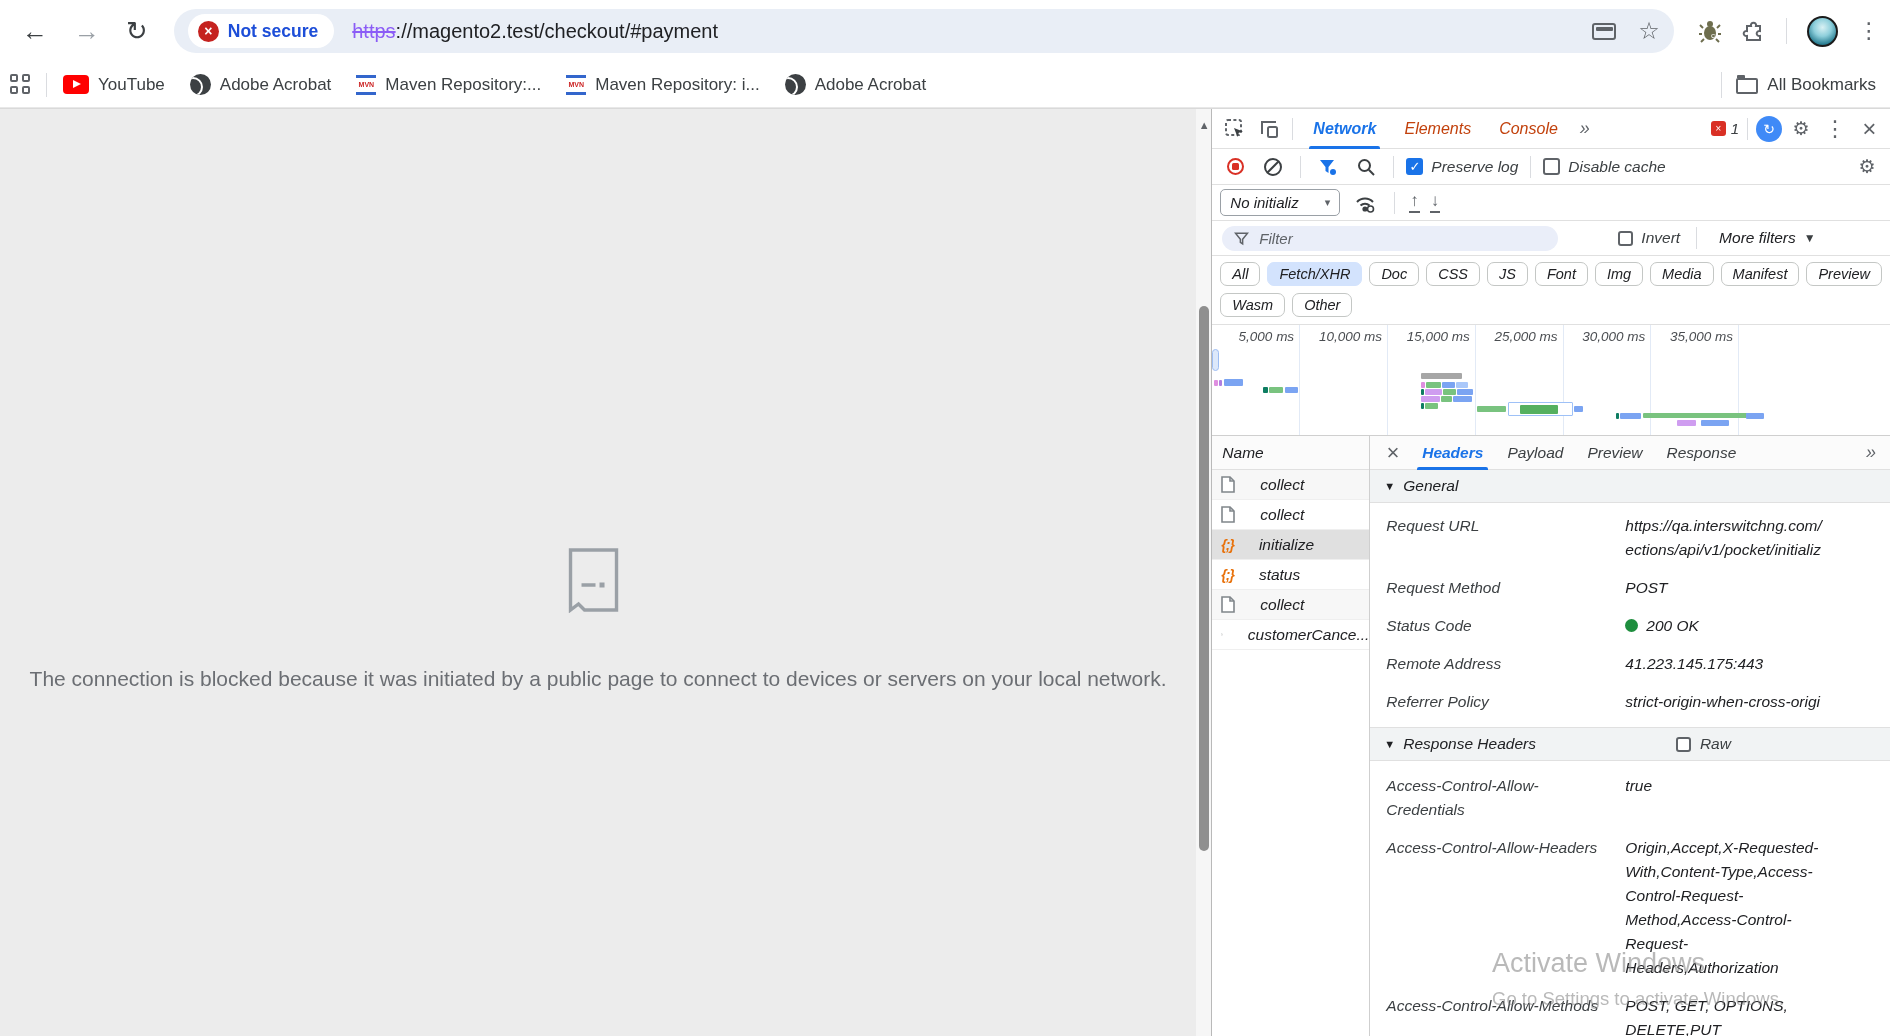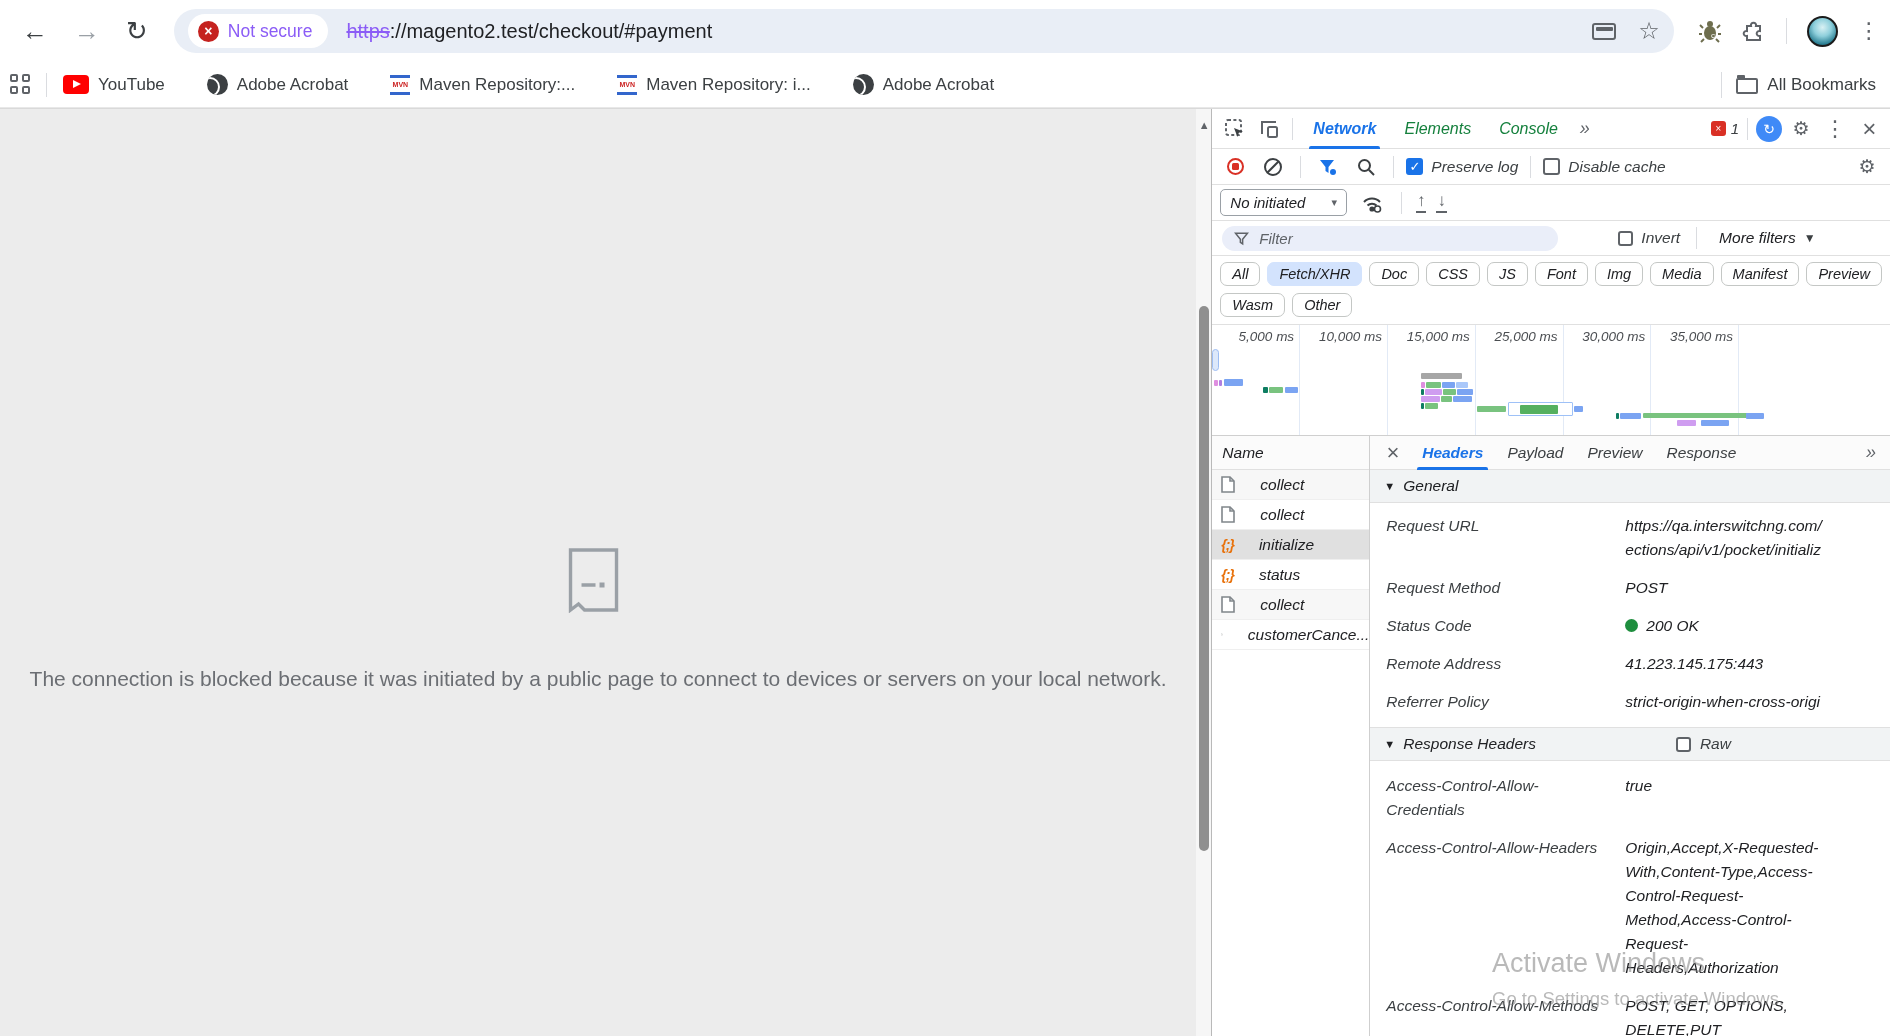--- a/index.html
+++ b/index.html
@@ -7,39 +7,39 @@
     font-family:"Liberation Sans","DejaVu Sans",sans-serif; color:#202124; }
 
   
   .topbar { position:absolute; left:0; top:0; width:1890px; height:62px; background:#ffffff; display:flex; align-items:center; }
   .navbtns { display:flex; align-items:center; gap:26px; padding-left:22px; }
   .nav-ic { font-size:26px; color:#3c4043; line-height:1; cursor:pointer; }
   .nav-ic.fwd { color:#9aa0a6; }
   .omnibox { margin-left:26px; width:1500px; height:44px; background:#e9eef6; border-radius:22px; display:flex; align-items:center; padding:0 14px; }
   .sec-chip { display:flex; align-items:center; gap:9px; background:#ffffff; border-radius:17px; height:34px; padding:0 16px 0 10px; }
   .sec-ic { width:21px; height:21px; border-radius:50%; background:#c5221f; color:#fff; font-size:14px; font-weight:bold; display:flex; align-items:center; justify-content:center; }
-  .sec-txt { color:#8b5cf6; font-size:17.5px; font-weight:400; }
+  .sec-txt { color:#1d4ed8; font-size:17.5px; font-weight:700; }
   .url { margin-left:18px; font-size:20px; color:#202124; white-space:nowrap; flex:1; }
   .url .scheme { color:#8b5cf6; text-decoration:line-through; }
   .omni-icons { display:flex; align-items:center; gap:22px; }
   .card-ic { width:24px; height:17px; border:2.2px solid #5f6368; border-radius:3px; position:relative; }
   .card-ic::after { content:""; position:absolute; left:1.5px; right:1.5px; top:2px; height:4px; background:#5f6368; border-radius:1px; }
   .star-ic { font-size:24px; color:#5f6368; line-height:1; }
   .topbar-right { display:flex; align-items:center; gap:20px; margin-left:24px; }
   .vdiv { width:1px; height:26px; background:#dadce0; }
   .avatar { width:31px; height:31px; border-radius:50%; border:2px solid #1b1b1b;
     background:radial-gradient(circle at 50% 35%, #d9f1f4 0%, #8ecfdb 40%, #2b7f93 75%, #11333d 100%); }
   .kebab { font-size:22px; color:#5f6368; letter-spacing:0; line-height:1; }
 
   
   .bkbar { position:absolute; left:0; top:62px; width:1890px; height:46px; background:#fff; display:flex; align-items:center; border-bottom:1px solid #e8e8e8; }
   .apps-grid { width:22px; height:22px; margin-left:10px; display:grid; grid-template-columns:8px 8px; grid-template-rows:8px 8px; gap:4px; }
   .apps-grid span { border:2.2px solid #5f6368; border-radius:2px; }
   .bk-div { width:1px; height:24px; background:#dadce0; margin:0 16px 0 14px; }
-  .bk-items { display:flex; align-items:center; gap:42px;justify-content:flex-end; }
+  .bk-items { display:flex; align-items:center; gap:25px;justify-content:flex-end; }
   .bk-item { display:flex; align-items:center; gap:9px; font-size:17px; color:#3c4043; cursor:pointer; }
   .yt-ic { width:26px; height:19px; background:#f00; border-radius:4px; position:relative; }
   .yt-ic::after { content:""; position:absolute; left:10px; top:5px; border-left:8px solid #fff; border-top:4.5px solid transparent; border-bottom:4.5px solid transparent; }
   .globe-ic { width:21px; height:21px; border-radius:50%; background:#3c4043; position:relative; overflow:hidden; }
   .globe-ic::after { content:""; position:absolute; width:16px; height:16px; border:2.5px solid #fff; border-radius:50%; left:-7px; top:3px; }
   .mvn-ic { width:20px; height:20px; background:#fff; border-top:3px solid #3366cc; border-bottom:3px solid #3366cc; display:flex; align-items:center; justify-content:center; font-size:7px; font-weight:bold; color:#cc2222; }
   .bk-right { margin-left:auto; display:flex; align-items:center; gap:14px; padding-right:14px; }
   .folder-ic { width:22px; height:16px; border:2.2px solid #5f6368; border-radius:2px; position:relative; margin-top:3px; }
   .folder-ic::before { content:""; position:absolute; top:-5px; left:-1px; width:8px; height:3px; background:#5f6368; border-radius:1px 1px 0 0; }
 
@@ -53,21 +53,21 @@
   .vscroll { width:16px; height:100%; background:#f6f6f6; position:relative; }
   .vscroll .up { position:absolute; top:10px; left:0; width:16px; text-align:center; font-size:11px; color:#5f6368; }
   .vscroll .thumb { position:absolute; left:3px; top:197px; width:10px; height:545px; background:#8f8f8f; border-radius:5px; }
 
   
   .devtools { flex:1; height:100%; background:#fff; border-left:1px solid #b9b9b9; display:flex; flex-direction:column; font-size:15.5px;font-style:italic; }
   .dt-row { display:flex; align-items:center; border-bottom:1px solid #e0e0e0; flex:none; }
   .dt-tabsrow { height:40px; padding:0 6px 0 8px; gap:4px; }
   .dt-ic { display:flex; align-items:center; justify-content:center; width:30px; height:28px; cursor:pointer; flex:none; }
   .dt-vdiv { width:1px; height:22px; background:#dadce0; margin:0 4px; flex:none; }
-  .dt-tab { padding:0 12px; height:40px; display:flex; align-items:center; font-size:16px; color:#15803d; cursor:pointer; position:relative; white-space:nowrap; }
+  .dt-tab { padding:0 12px; height:40px; display:flex; align-items:center; font-size:16px; color:#c2410c; cursor:pointer; position:relative; white-space:nowrap; }
   .dt-tab.active { color:#1a73e8; font-weight:600; }
   .dt-tab.active::after { content:""; position:absolute; left:8px; right:8px; bottom:0; height:3px; background:#1a73e8; border-radius:2px 2px 0 0; }
   .more-tabs { font-size:18px; color:#5f6368; padding:0 6px; cursor:pointer; }
   .err-badge { display:flex; align-items:center; gap:5px; margin-left:auto; cursor:pointer; }
   .err-sq { width:15px; height:15px; background:#d93025; border-radius:3px; color:#fff; font-size:10px; display:flex; align-items:center; justify-content:center; }
   .err-n { font-size:15px; color:#3c4043; }
   .ai-ic { width:26px; height:26px; border-radius:50%; background:#3f8af7; color:#fff; font-size:14px; display:flex; align-items:center; justify-content:center; }
   .gear { font-size:19px; color:#5f6368; line-height:1; }
   .close-x { font-size:24px; color:#5f6368; line-height:1; }
 
@@ -304,21 +304,21 @@
       <span class="cb checked">✓</span>
       <span class="lbl">Preserve log</span>
       <span class="dt-vdiv"></span>
       <span class="cb"></span>
       <span class="lbl">Disable cache</span>
       <span class="dt-ic gear right-gear">⚙</span>
     </div>
 
     <div class="dt-row dt-throtrow">
       <span class="select">
-        <span>No initiated</span>
+        <span>No initializ</span>
         <span class="dd">▾</span>
       </span>
       <span class="dt-ic">
         <svg width="24" height="20" viewBox="0 0 24 20" fill="none" stroke="#3c4043" stroke-width="2">
             <path d="M4 9 a11 11 0 0 1 16 0"></path>
             <path d="M7.5 12.5 a6.5 6.5 0 0 1 9 0"></path>
             <circle cx="12" cy="16" r="1.6" fill="#3c4043"></circle>
             <circle cx="17.5" cy="16" r="3" stroke-width="1.6"></circle>
           </svg>
       </span>

